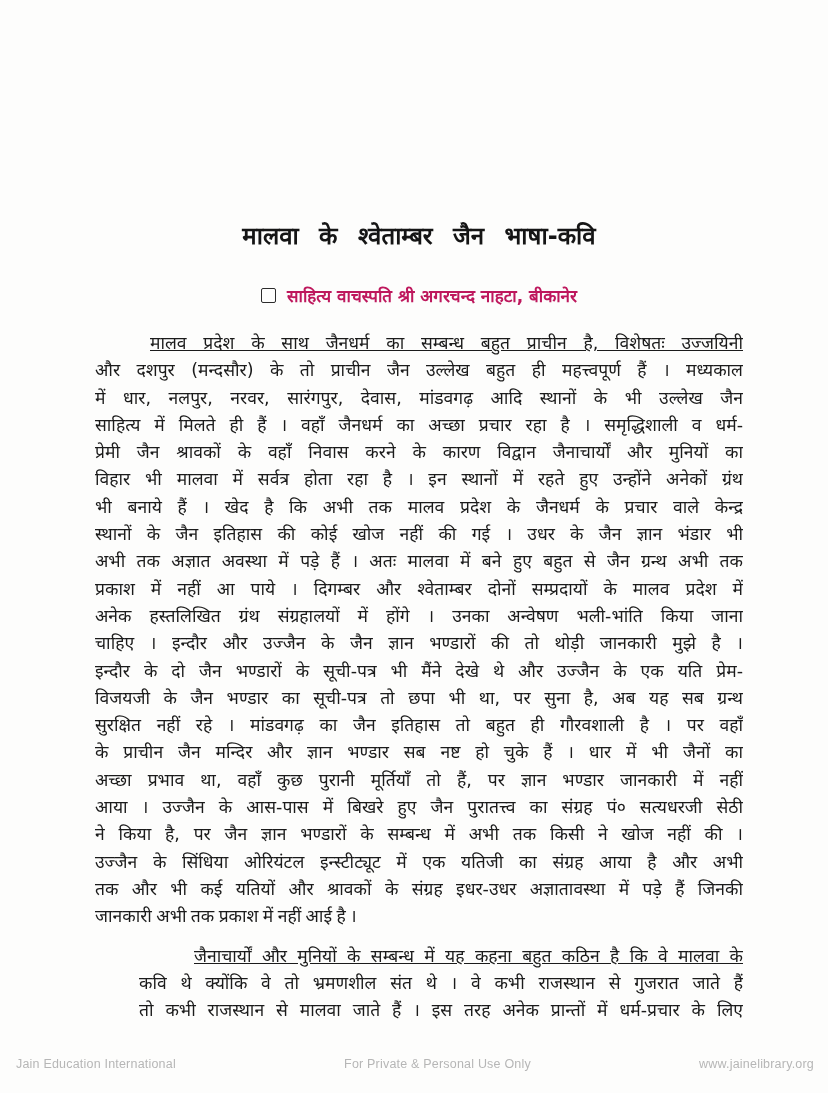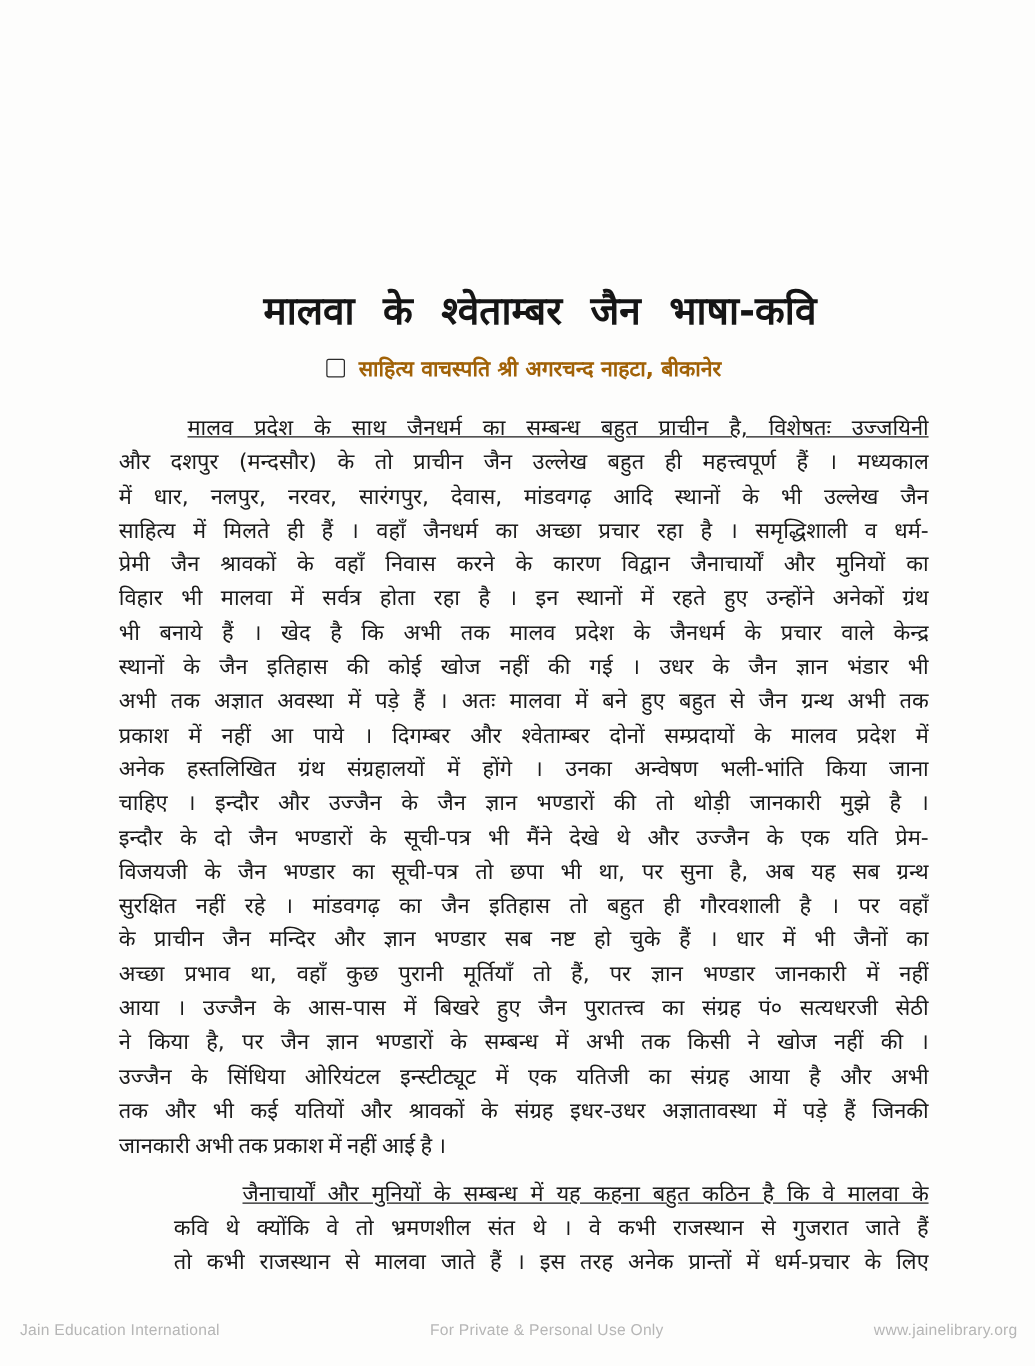--- a/index.html
+++ b/index.html
@@ -14,38 +14,38 @@
     background: #fdfdfc;
     overflow: hidden;
     font-family: "DejaVu Sans", "Liberation Sans", sans-serif;
     color: #1c1c1c;
   }
   .title {
     position: absolute;
     top: 214px;
     left: 95px;
     width: 648px;
-    margin: 13px;
+    margin: 0;
     text-align: center;
-    font-size: 31px;
+    font-size: 24px;
     line-height: 44px;
     font-weight: 700;
     word-spacing: 12px;
     color: #151515;
   }
   .byline {
     position: absolute;
     top: 283px;
     left: 95px;
     width: 648px;
     text-align: center;
     font-size: 17px;
     line-height: 26px;
     font-weight: 700;
-    color: #a16207;
+    color: #be185d;
   }
   .square-bullet {
     display: inline-block;
     width: 13px;
     height: 13px;
     border: 1.6px solid #2c2c2c;
     border-radius: 2px;
     margin-right: 11px;
     vertical-align: -1px;
     background: transparent;

